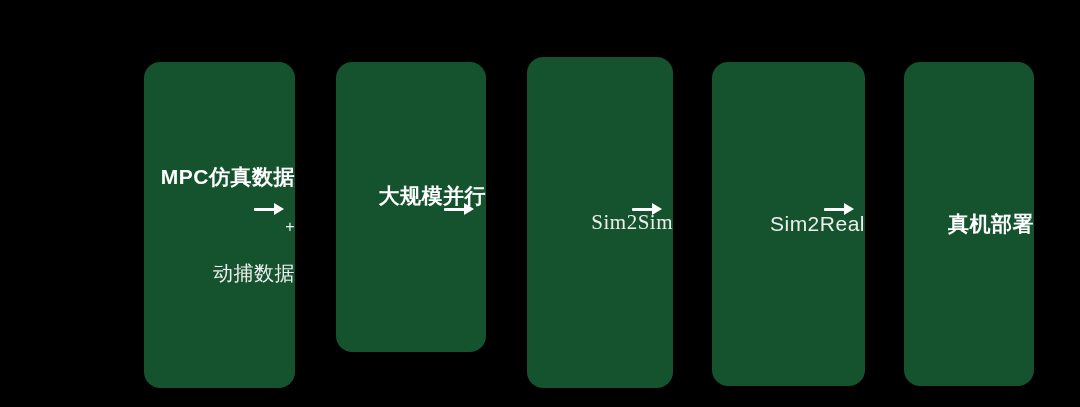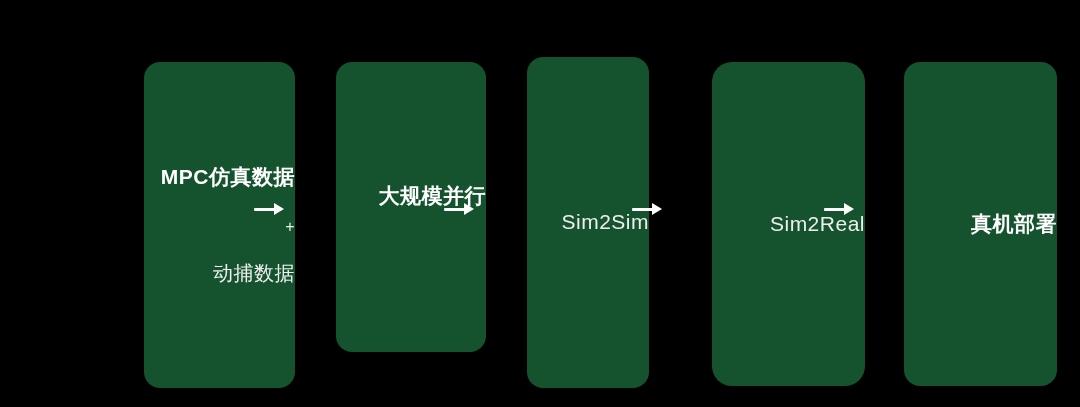--- a/index.html
+++ b/index.html
@@ -102,35 +102,35 @@
   <div class="node" style="left:288px; top:62px; width:150px; height:290px;">
     <span class="node-line line-strong fs-21">大规模并行</span>
     <span class="gap-c"></span>
   </div>
 
   <div class="arrow" style="left:444px; top:199px; width:30px;">
     <span class="arrow-shaft"></span>
     <span class="arrow-head"></span>
   </div>
 
-  <div class="node" style="left:479px; top:57px; width:122px; height:331px;">
+  <div class="node" style="left:479px; top:57px; width:146px; height:331px;font-family:Liberation Serif, serif;">
     <span class="node-line line-normal fs-21">Sim2Sim</span>
   </div>
 
   <div class="arrow" style="left:632px; top:199px; width:30px;">
     <span class="arrow-shaft"></span>
     <span class="arrow-head"></span>
   </div>
 
-  <div class="node" style="left:664px; top:62px; width:153px; height:324px;border-radius:20px;">
+  <div class="node" style="left:664px; top:62px; width:153px; height:324px;">
     <span class="node-line line-normal fs-21">Sim2Real</span>
   </div>
 
   <div class="arrow" style="left:824px; top:199px; width:30px;">
     <span class="arrow-shaft"></span>
     <span class="arrow-head"></span>
   </div>
 
-  <div class="node" style="left:856px; top:62px; width:153px; height:324px;">
+  <div class="node" style="left:856px; top:62px; width:130px; height:324px;">
     <span class="node-line line-strong fs-21">真机部署</span>
   </div>
 
 </div>
 
 </body></html>

